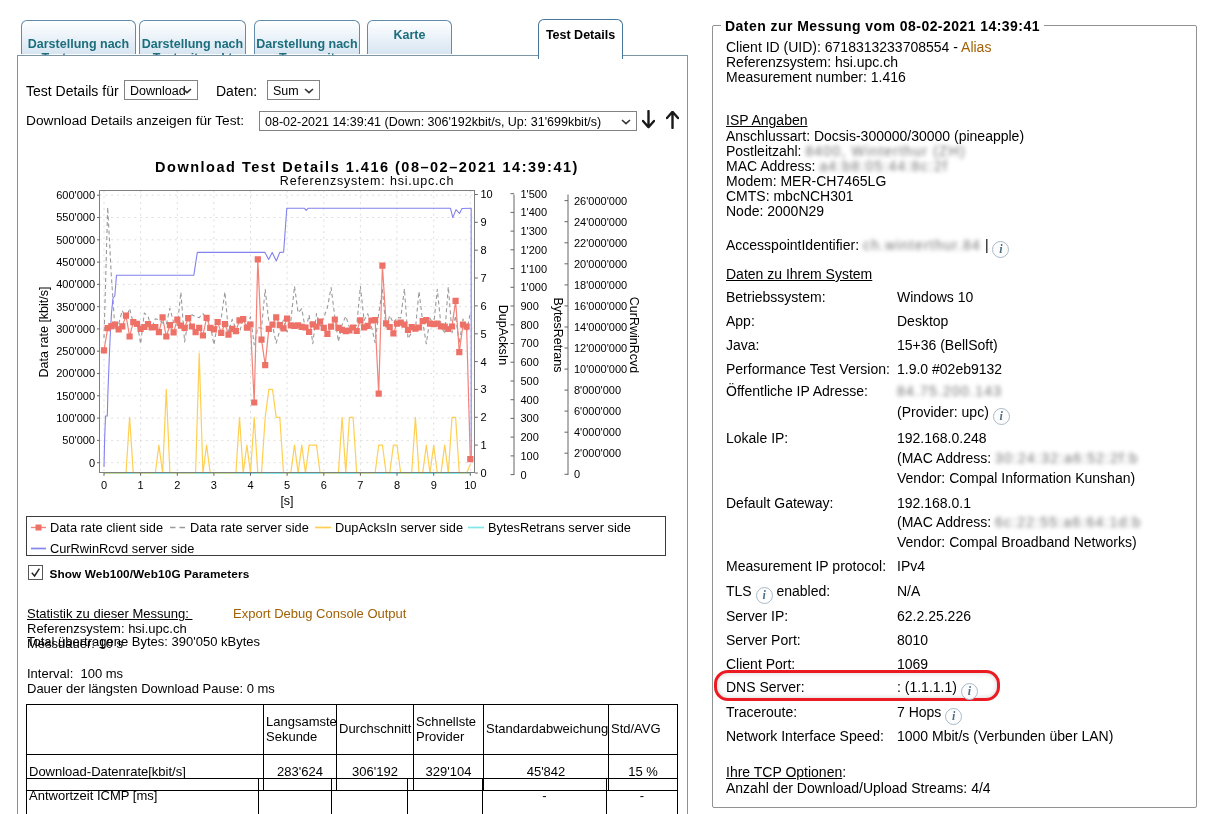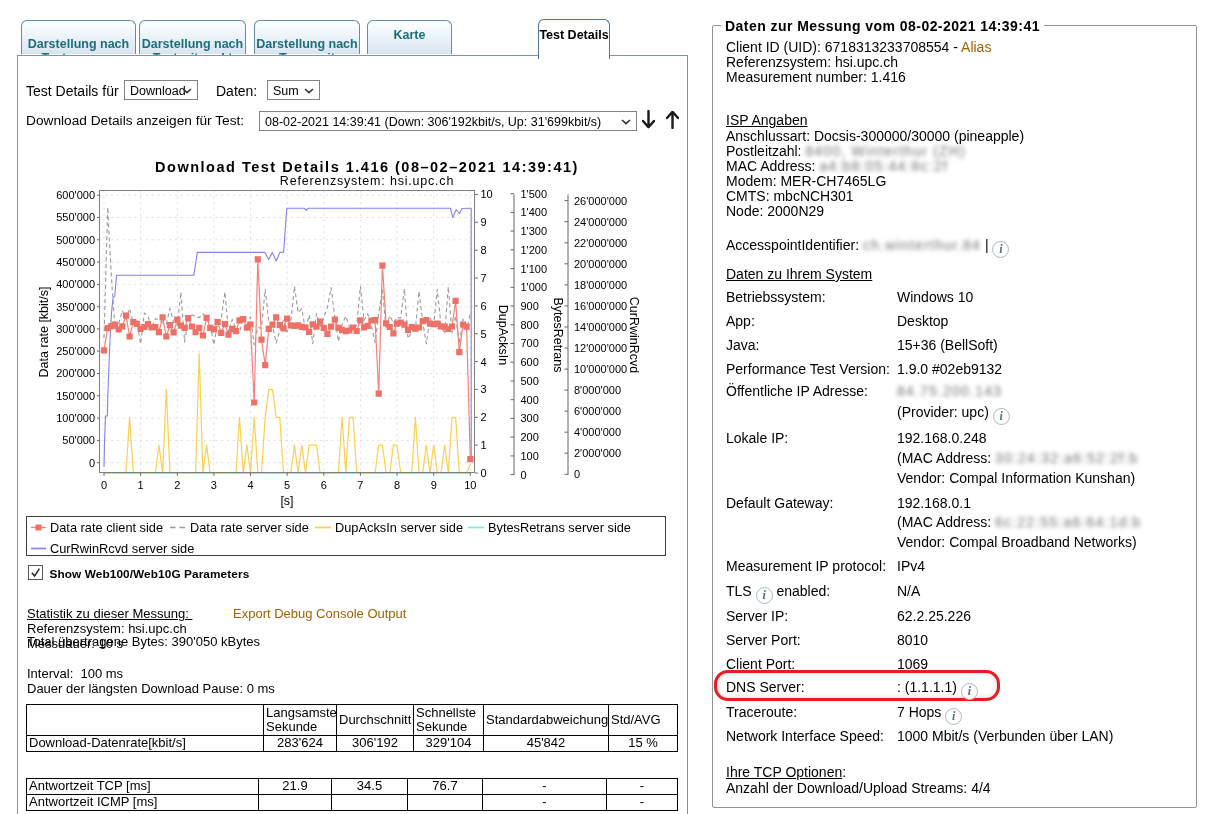--- a/index.html
+++ b/index.html
@@ -13,39 +13,39 @@
 .tab.active{background:#fff;color:#000;top:19px;height:40px;z-index:5;border-color:#49769b;padding-top:8px}
 .panel{position:absolute;left:17px;top:55px;width:669px;height:860px;border:1px solid #7d95a5;background:#fff}
 .ctl{font-size:14px}
 .sel{position:absolute;box-sizing:border-box;border:1px solid #828282;background:#fff;
  padding:2.5px 4px 0 5px;height:20px;font-size:12.5px}
 .sel svg{position:absolute;right:5px;top:7px}
 .teal{color:#a16207}
 .lgt{font-size:12.8px}
 .legendbox{position:absolute;left:26px;top:516px;width:638px;height:38px;border:1px solid #3c3c3c}
 table.st{border-collapse:collapse;position:absolute;table-layout:fixed}
-table.st td{border:1px solid #000;padding:0 2px;overflow:hidden;font-size:13px;line-height:14.5px}
+table.st td{border:1px solid #000;padding:10px 2px;overflow:hidden;font-size:13px;line-height:14.5px}
 table.st td.r{text-align:center}
 .rp{font-size:14px}
 .fs{position:absolute;left:712px;top:25px;width:483px;height:781px;border:1px solid #929292;border-radius:2px}
 .blur{color:#747474;filter:blur(2.2px);letter-spacing:1.2px}
 .info{display:inline-block;width:15px;height:15px;border:1px solid #a9bac7;border-radius:50%;
  text-align:center;font-family:"Liberation Serif",serif;font-weight:bold;font-style:italic;
  font-size:12px;line-height:14px;color:#4c7086;background:#fdfdfd;vertical-align:-3px;letter-spacing:0}
 .redbox{position:absolute;left:714px;top:670px;width:280px;height:25px;border:3px solid #ec1b23;
  border-radius:14px;box-shadow:inset 0 0 5px #cfcfcf}
 </style>
 </head>
 <body>
 
 <div class="tab" style="left:21px;width:115px">Darstellung nach<br>Testnummer</div>
 <div class="tab" style="left:139px;width:107px">Darstellung nach<br>Testzeitpunkt</div>
 <div class="tab" style="left:254px;width:106px">Darstellung nach<br>Tageszeit</div>
 <div class="tab s1" style="left:367px;width:85px">Karte</div>
-<div class="tab active" style="left:538px;width:72px">Test Details</div>
+<div class="tab active" style="left:538px;width:85px">Test Details</div>
 <div class="panel"></div>
 
 <div class="abs ctl" style="left:26px;top:83px">Test Details für</div>
 <div class="sel" style="left:124px;top:80px;width:74px">Download<svg width="10" height="6" viewBox="0 0 10 6">
       <path d="M1 1l4 3.6L9 1" fill="none" stroke="#333" stroke-width="1.6"></path>
     </svg></div>
 <div class="abs ctl" style="left:216px;top:83px">Daten:</div>
 <div class="sel" style="left:267px;top:80px;width:53px">Sum<svg width="10" height="6" viewBox="0 0 10 6">
       <path d="M1 1l4 3.6L9 1" fill="none" stroke="#333" stroke-width="1.6"></path>
     </svg></div>
@@ -190,21 +190,21 @@
       <col style="width:77px">
       <col style="width:70px">
       <col style="width:125px">
       <col style="width:69px">
     </colgroup>
 <tbody>
       <tr style="height:31px">
         <td></td>
         <td>Langsamste Sekunde</td>
         <td>Durchschnitt</td>
-        <td>Schnellste Sekunde</td>
+        <td>Schnellste Provider</td>
         <td>Standardabweichung</td>
         <td>Std/AVG</td>
       </tr>
 <tr style="height:15px">
         <td>Download-Datenrate[kbit/s]</td>
         <td class="r">283'624</td>
         <td class="r">306'192</td>
         <td class="r">329'104</td>
         <td class="r">45'842</td>
         <td class="r">15 %</td>
@@ -214,28 +214,20 @@
 <table class="st" style="left:26px;top:778px;width:651px">
 <colgroup>
       <col style="width:232px">
       <col style="width:73px">
       <col style="width:76px">
       <col style="width:75px">
       <col style="width:124px">
       <col style="width:71px">
     </colgroup>
 <tbody>
-<tr style="height:16px">
-        <td>Antwortzeit TCP [ms]</td>
-        <td class="r">21.9</td>
-        <td class="r">34.5</td>
-        <td class="r">76.7</td>
-        <td class="r">-</td>
-        <td class="r">-</td>
-      </tr>
 <tr style="height:16px">
         <td>Antwortzeit ICMP [ms]</td>
         <td class="r"></td>
         <td class="r"></td>
         <td class="r"></td>
         <td class="r">-</td>
         <td class="r">-</td>
       </tr>
 </tbody>
   </table>

